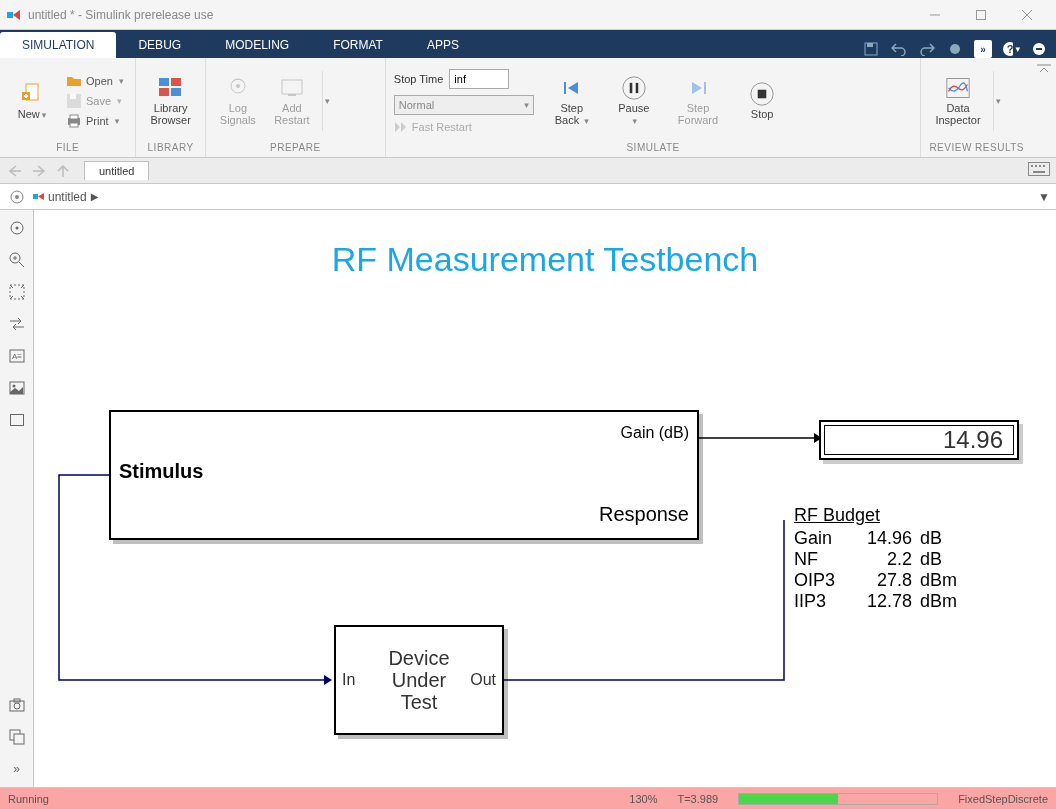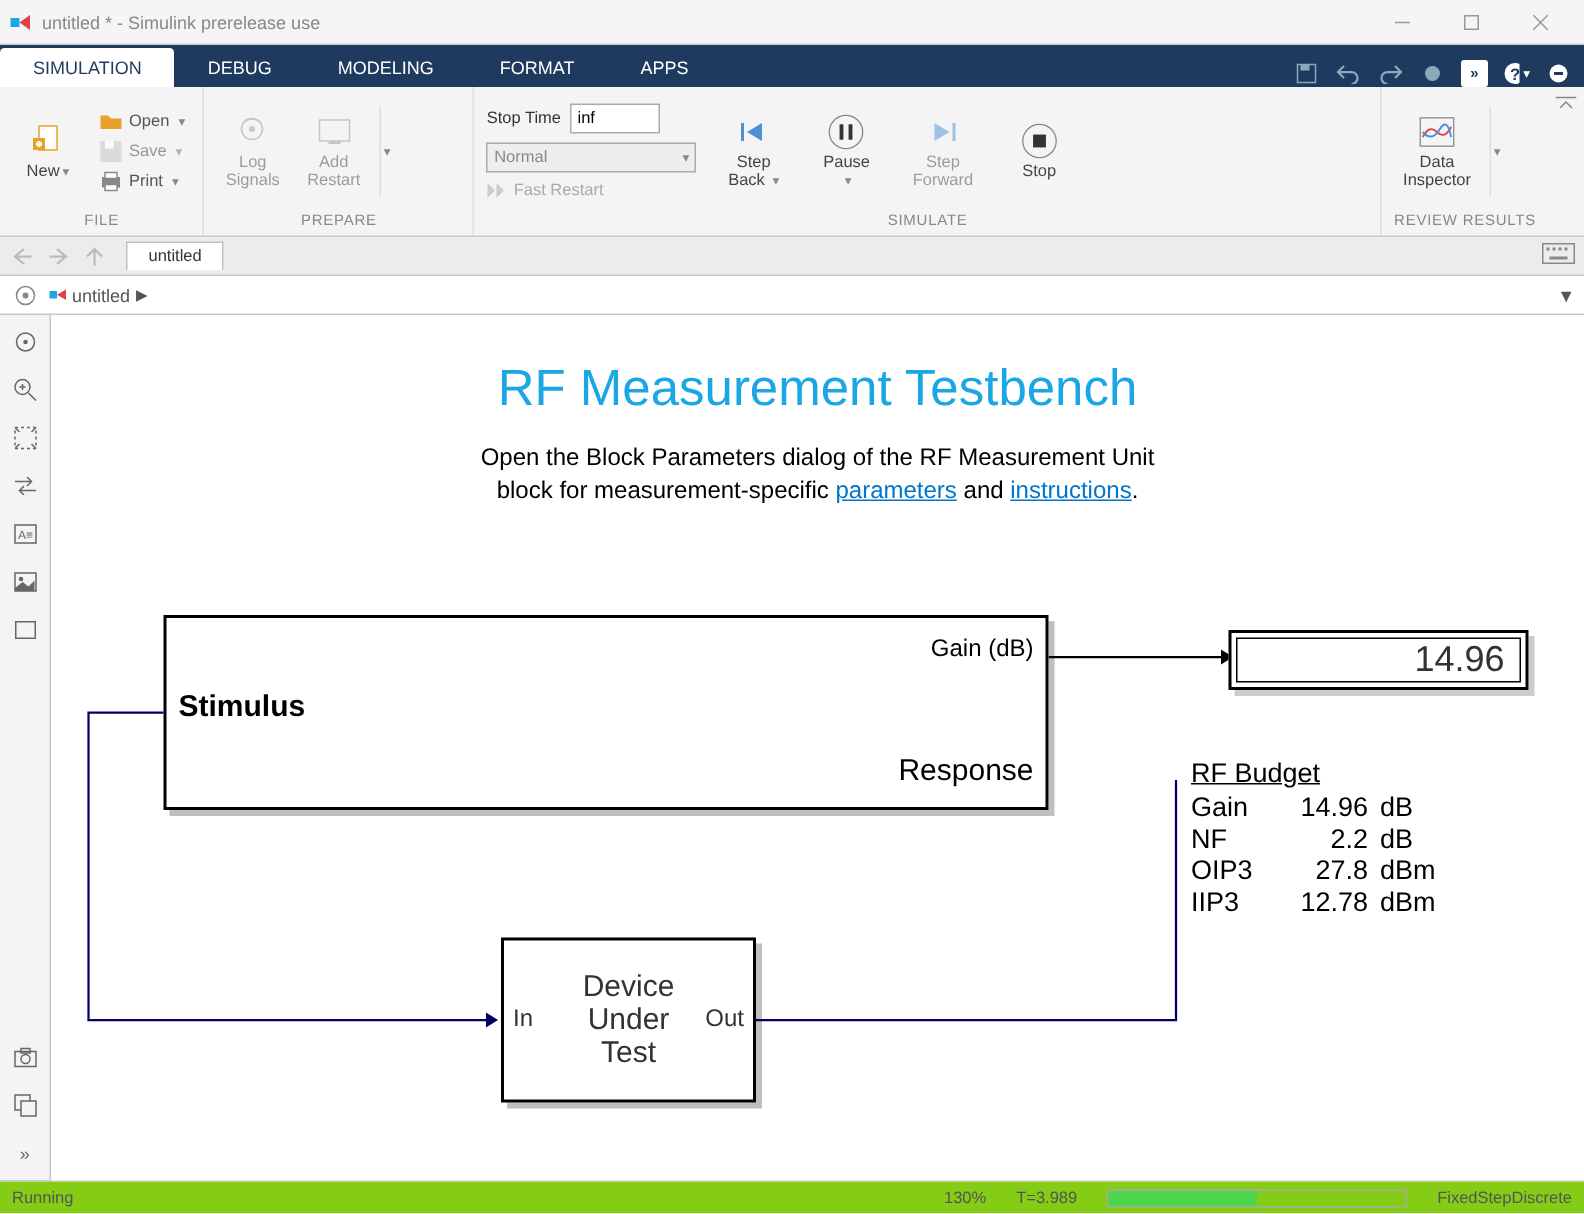--- a/index.html
+++ b/index.html
@@ -56,21 +56,21 @@
 .block-dut .dut-name { font-size: 20px; text-align: center; line-height: 1.1; }
 .display-block { position: absolute; left: 785px; top: 210px; width: 200px; height: 40px; border: 2px solid #000; background: #fff; box-shadow: 4px 4px 0 rgba(0,0,0,0.2); padding: 3px; }
 .display-inner { border: 1px solid #000; height: 100%; display: flex; align-items: center; justify-content: flex-end; padding: 0 10px; font-size: 24px; }
 .budget-table { position: absolute; left: 760px; top: 295px; font-size: 18px; color: #000; }
 .budget-title { text-decoration: underline; margin-bottom: 2px; }
 .budget-row { display: flex; }
 .budget-key { width: 58px; }
 .budget-val { width: 60px; text-align: right; }
 .budget-unit { margin-left: 8px; }
 svg.wire { position: absolute; pointer-events: none; }
-.status-bar { height: 22px; background: #84cc16; border-top: 1px solid #c8c8c8; display: flex; align-items: center; font-size: 11px; color: #555; padding: 0 8px; gap: 20px; }
+.status-bar { height: 22px; background: #fca5a5; border-top: 1px solid #c8c8c8; display: flex; align-items: center; font-size: 11px; color: #555; padding: 0 8px; gap: 20px; }
 .status-bar .spacer { flex: 1; }
 .progress { width: 200px; height: 12px; border: 1px solid #aaa; display: flex; }
 .progress-fill { background: #4bd64b; width: 50%; }
 .side-bottom { margin-top: auto; display: flex; flex-direction: column; align-items: center; gap: 12px; padding-bottom: 8px; }
 .kbd-icon-right { margin-left: auto; color: #888; }
 </style>
 </head>
 <body>
 
 <div class="titlebar">
@@ -181,20 +181,37 @@
               <rect x="4" y="10" width="8" height="4" fill="#fff" stroke="#888"></rect>
             </svg>
             <span>Print</span>
             <span class="dd">▾</span>
           </div>
       </div>
     </div>
     <div class="ts-group-label">FILE</div>
   </div>
 
+  <div class="ts-group">
+    <div class="ts-group-body">
+      <div class="ts-vbtn">
+        <div class="ts-icon">
+            <svg width="24" height="20" viewBox="0 0 24 20">
+              <rect x="0" y="0" width="10" height="8" fill="#4a90d9"></rect>
+              <rect x="12" y="0" width="10" height="8" fill="#d9534f"></rect>
+              <rect x="0" y="10" width="10" height="8" fill="#d9534f"></rect>
+              <rect x="12" y="10" width="10" height="8" fill="#4a90d9"></rect>
+            </svg>
+          </div>
+        <div class="ts-vbtn-label" style="white-space:pre-line">Library
+Browser</div>
+      </div>
+    </div>
+    <div class="ts-group-label">LIBRARY</div>
+  </div>
 
   <div class="ts-group" style="min-width:180px">
     <div class="ts-group-body">
       <div class="ts-vbtn disabled">
         <div class="ts-icon">
             <svg width="24" height="20" viewBox="0 0 24 20">
               <circle cx="12" cy="8" r="7" fill="none" stroke="#999"></circle>
               <circle cx="12" cy="8" r="2" fill="#999"></circle>
               <path d="M6 4 A8 8 0 0 1 18 4" fill="none" stroke="#999"></path>
             </svg>
@@ -406,24 +423,20 @@
             <rect x="1" y="1" width="10" height="10" fill="none" stroke="#666"></rect>
             <rect x="5" y="5" width="10" height="10" fill="#f4f4f4" stroke="#666"></rect>
           </svg>
         </div>
       <div class="side-icon">»</div>
     </div>
   </div>
 
   <div class="canvas-wrap">
     <div class="canvas-title">RF Measurement Testbench</div>
-    <div class="canvas-desc">
-      <span>Open the Block Parameters dialog of the RF Measurement Unit</span><br>
-      <span>block for measurement-specific </span><a href="#">parameters</a><span> and </span><a href="#">instructions</a><span>.</span>
-    </div>
 
     <div class="block-rf">
       <div class="label-stimulus">Stimulus</div>
       <div class="label-gain">Gain (dB)</div>
       <div class="label-response">Response</div>
     </div>
 
     <svg class="wire" style="left:665px;top:218px" width="125" height="20">
       <line x1="0" y1="10" x2="115" y2="10" stroke="#000" stroke-width="1.5"></line>
       <path d="M115 5 L123 10 L115 15 Z" fill="#000"></path>

